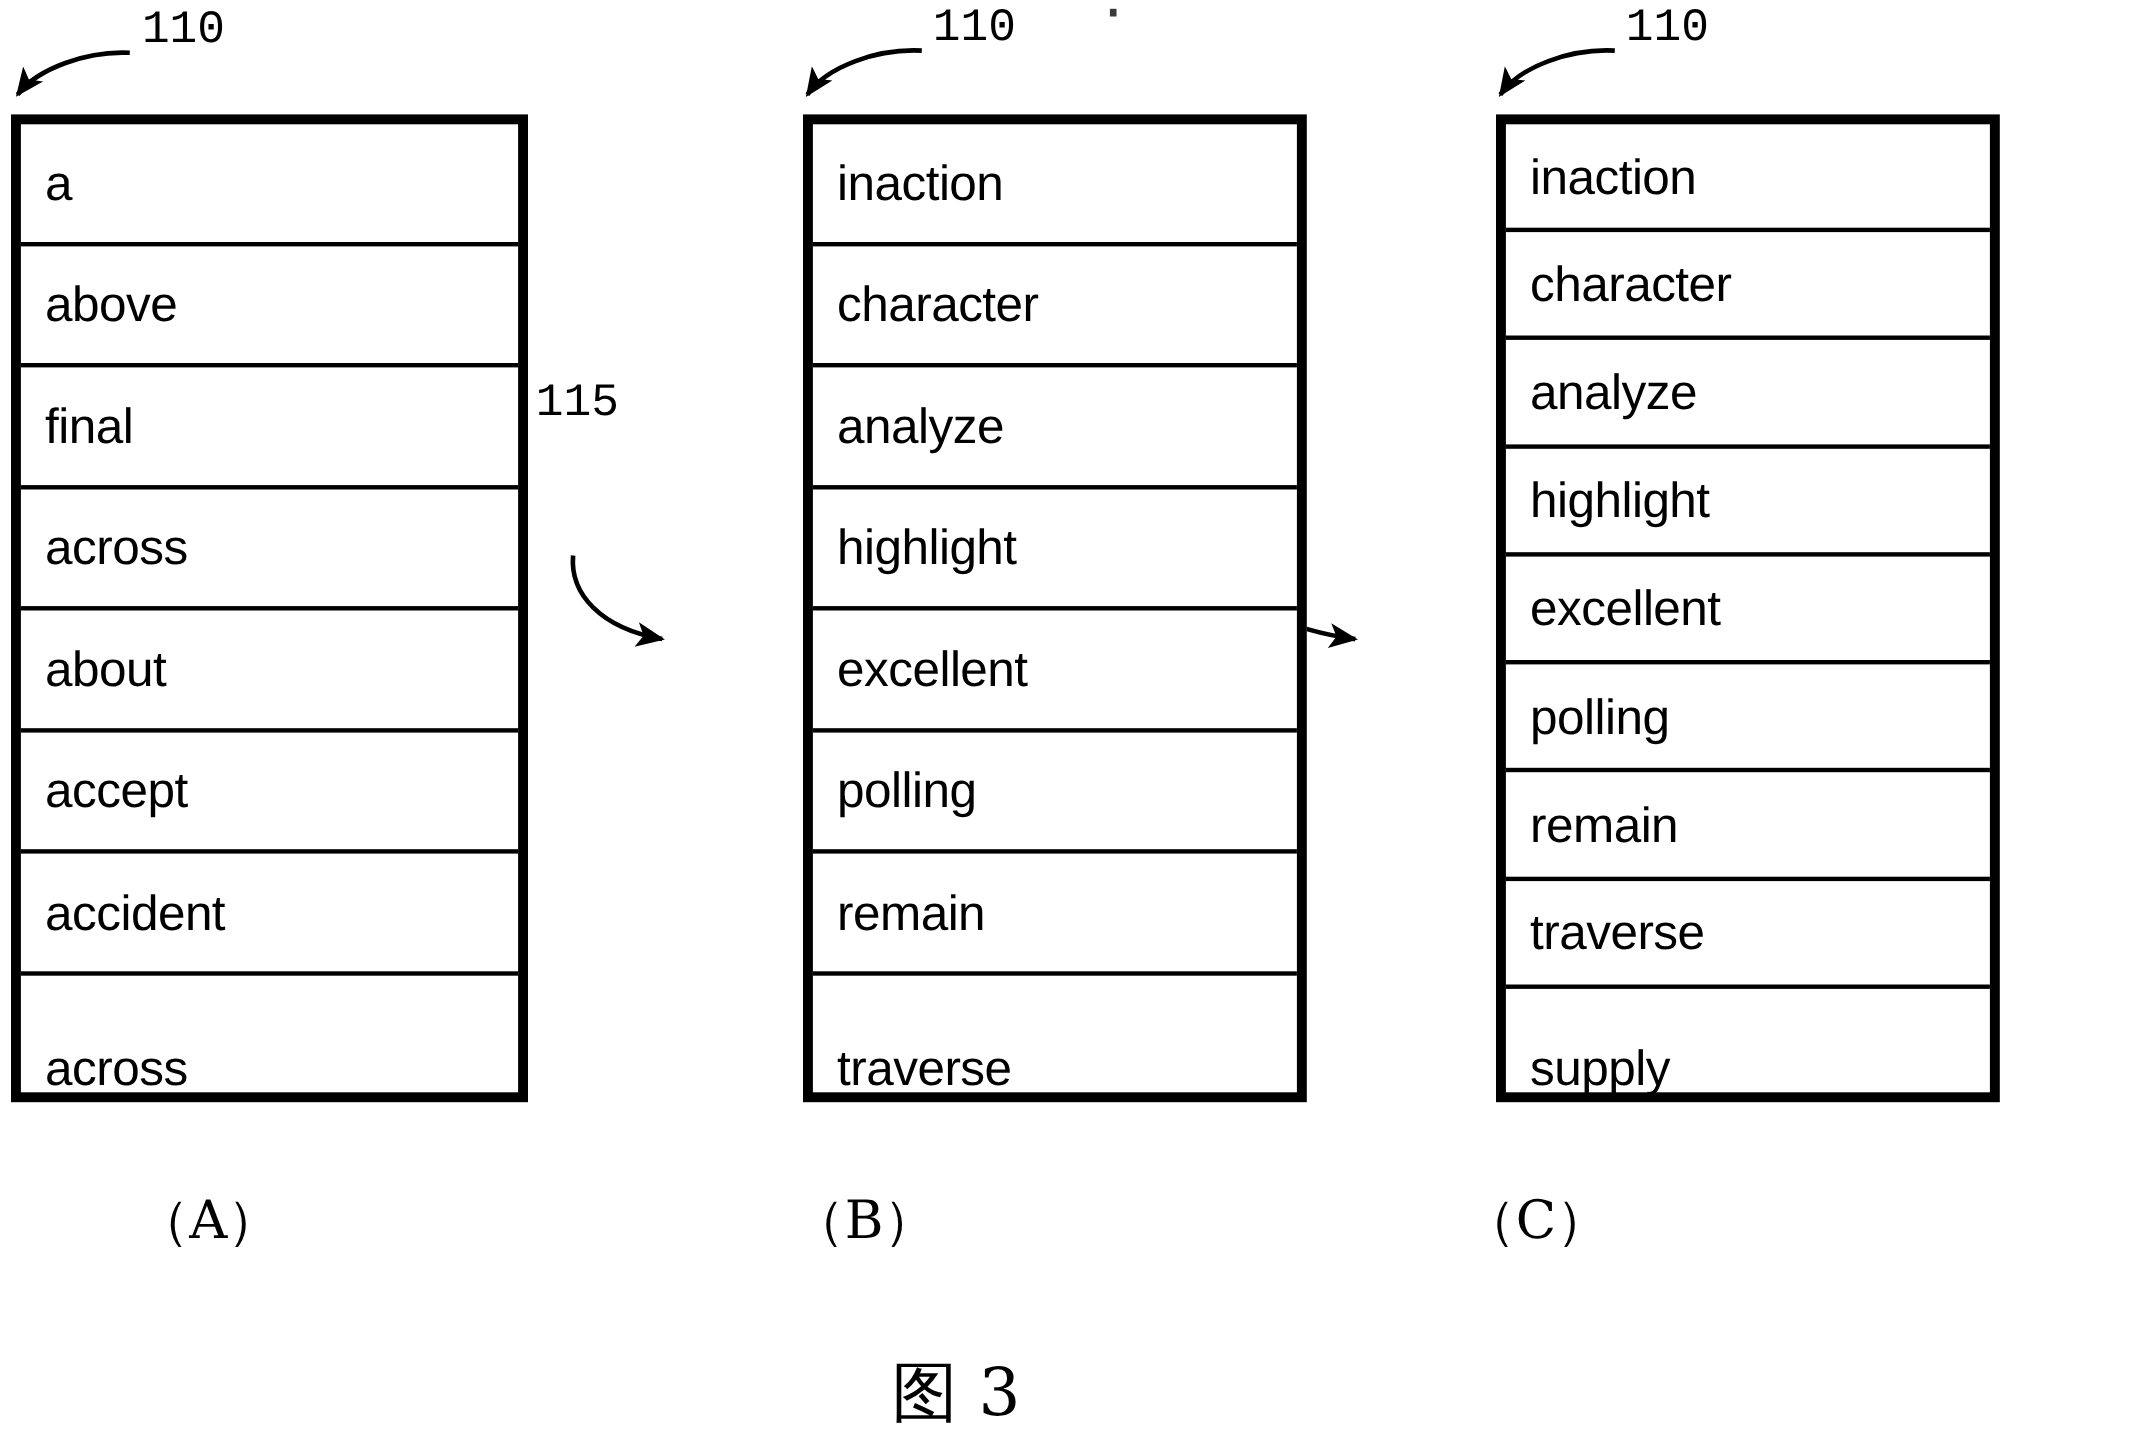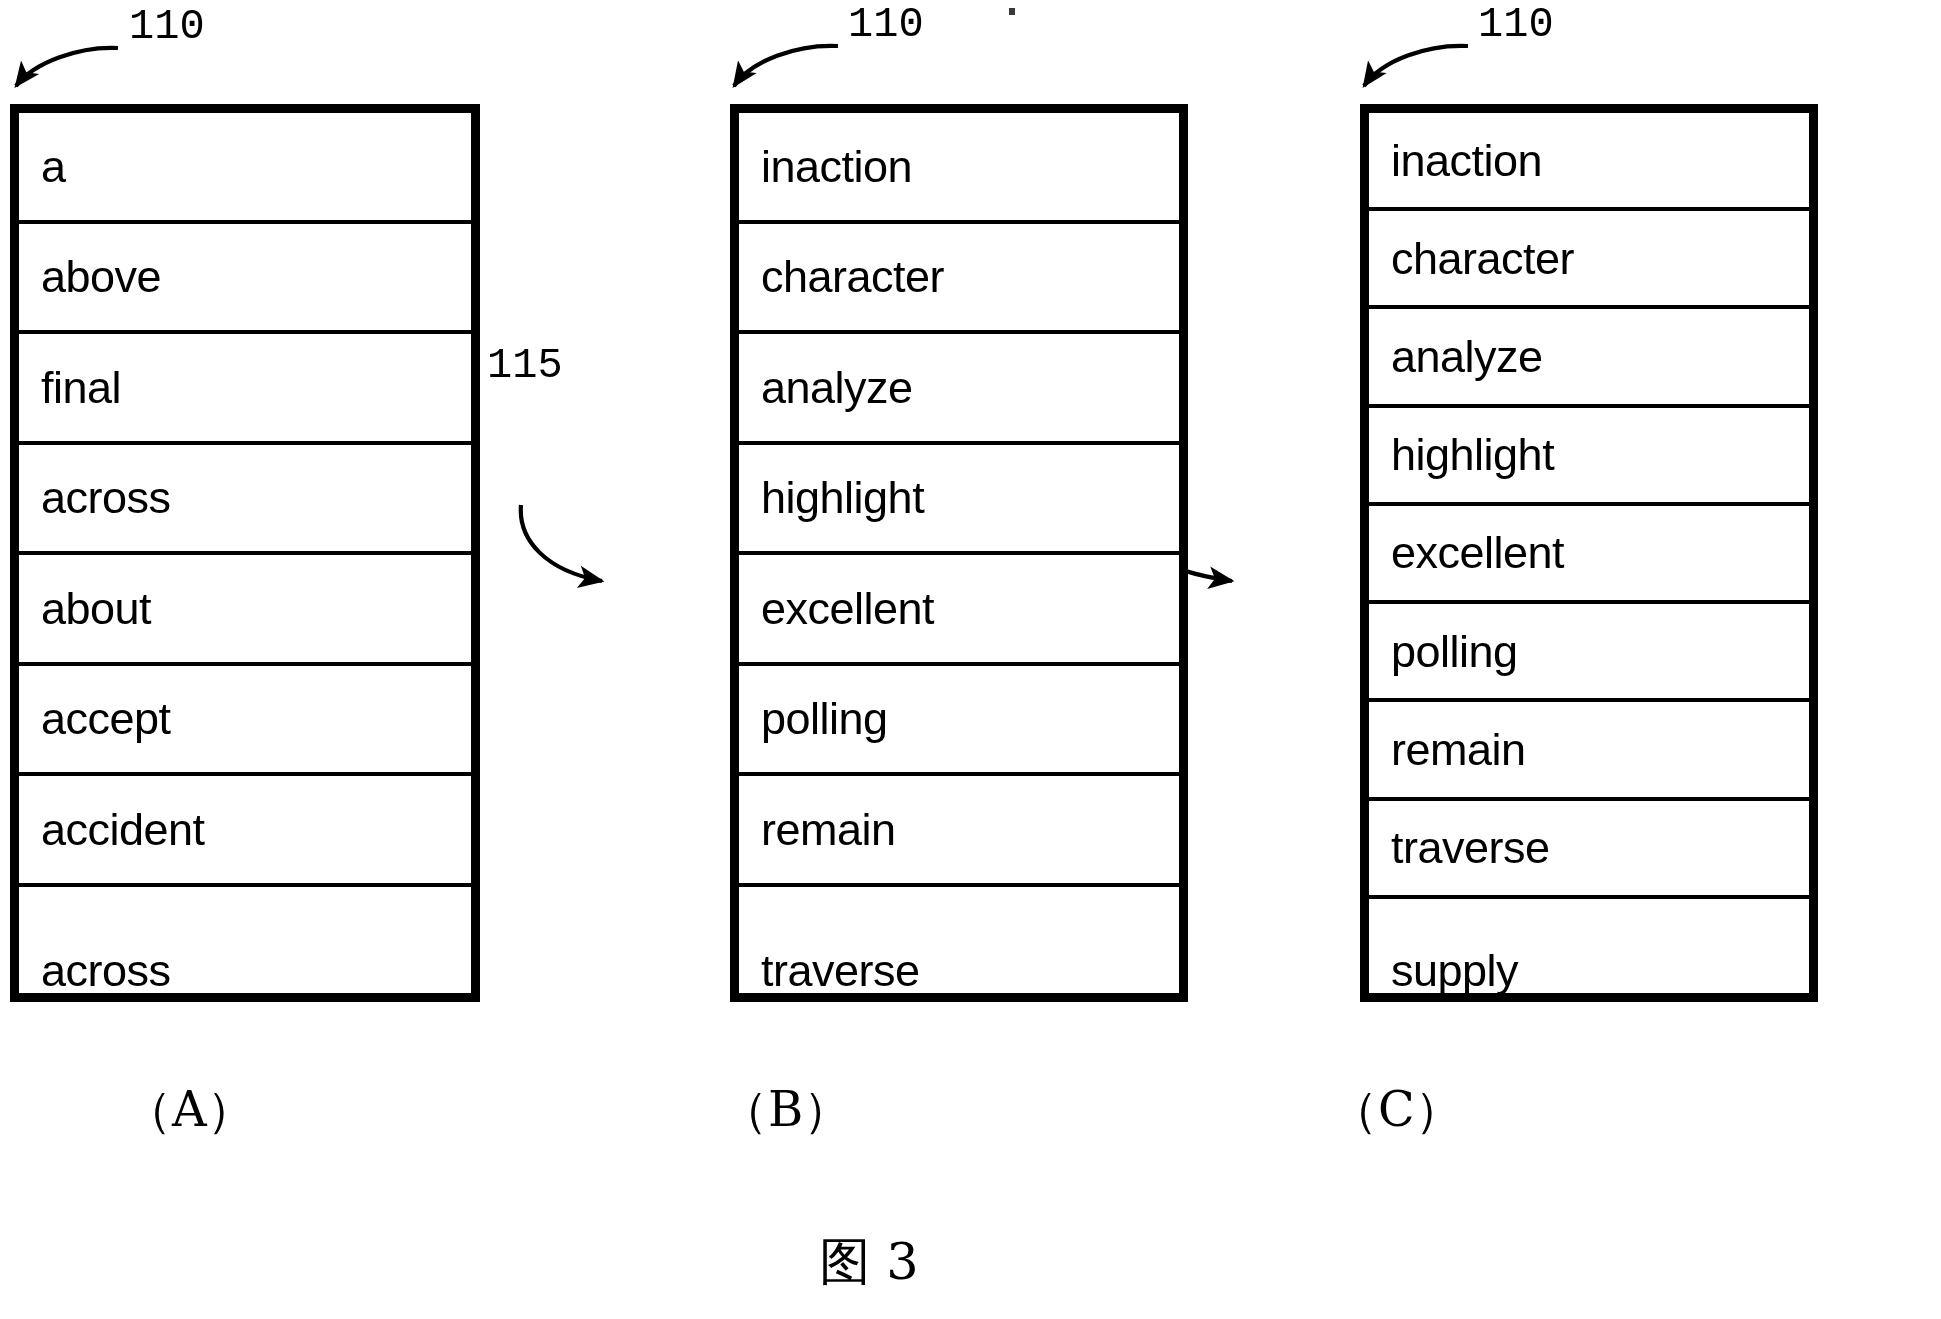--- a/index.html
+++ b/index.html
@@ -94,21 +94,21 @@
   #caption-c { left: 1330px; top: 1085px; }
 
   
   #figure-caption {
     position: absolute;
     left: 0;
     top: 1236px;
     width: 1738px;
     text-align: center;
     font-family: "DejaVu Serif", serif;
-    font-size: 51px;
+    font-size: 60px;
     line-height: 1;
     white-space: nowrap;
   }
 
   
   #scan-speck {
     position: absolute;
     left: 1009px;
     top: 8px;
     width: 6px;

